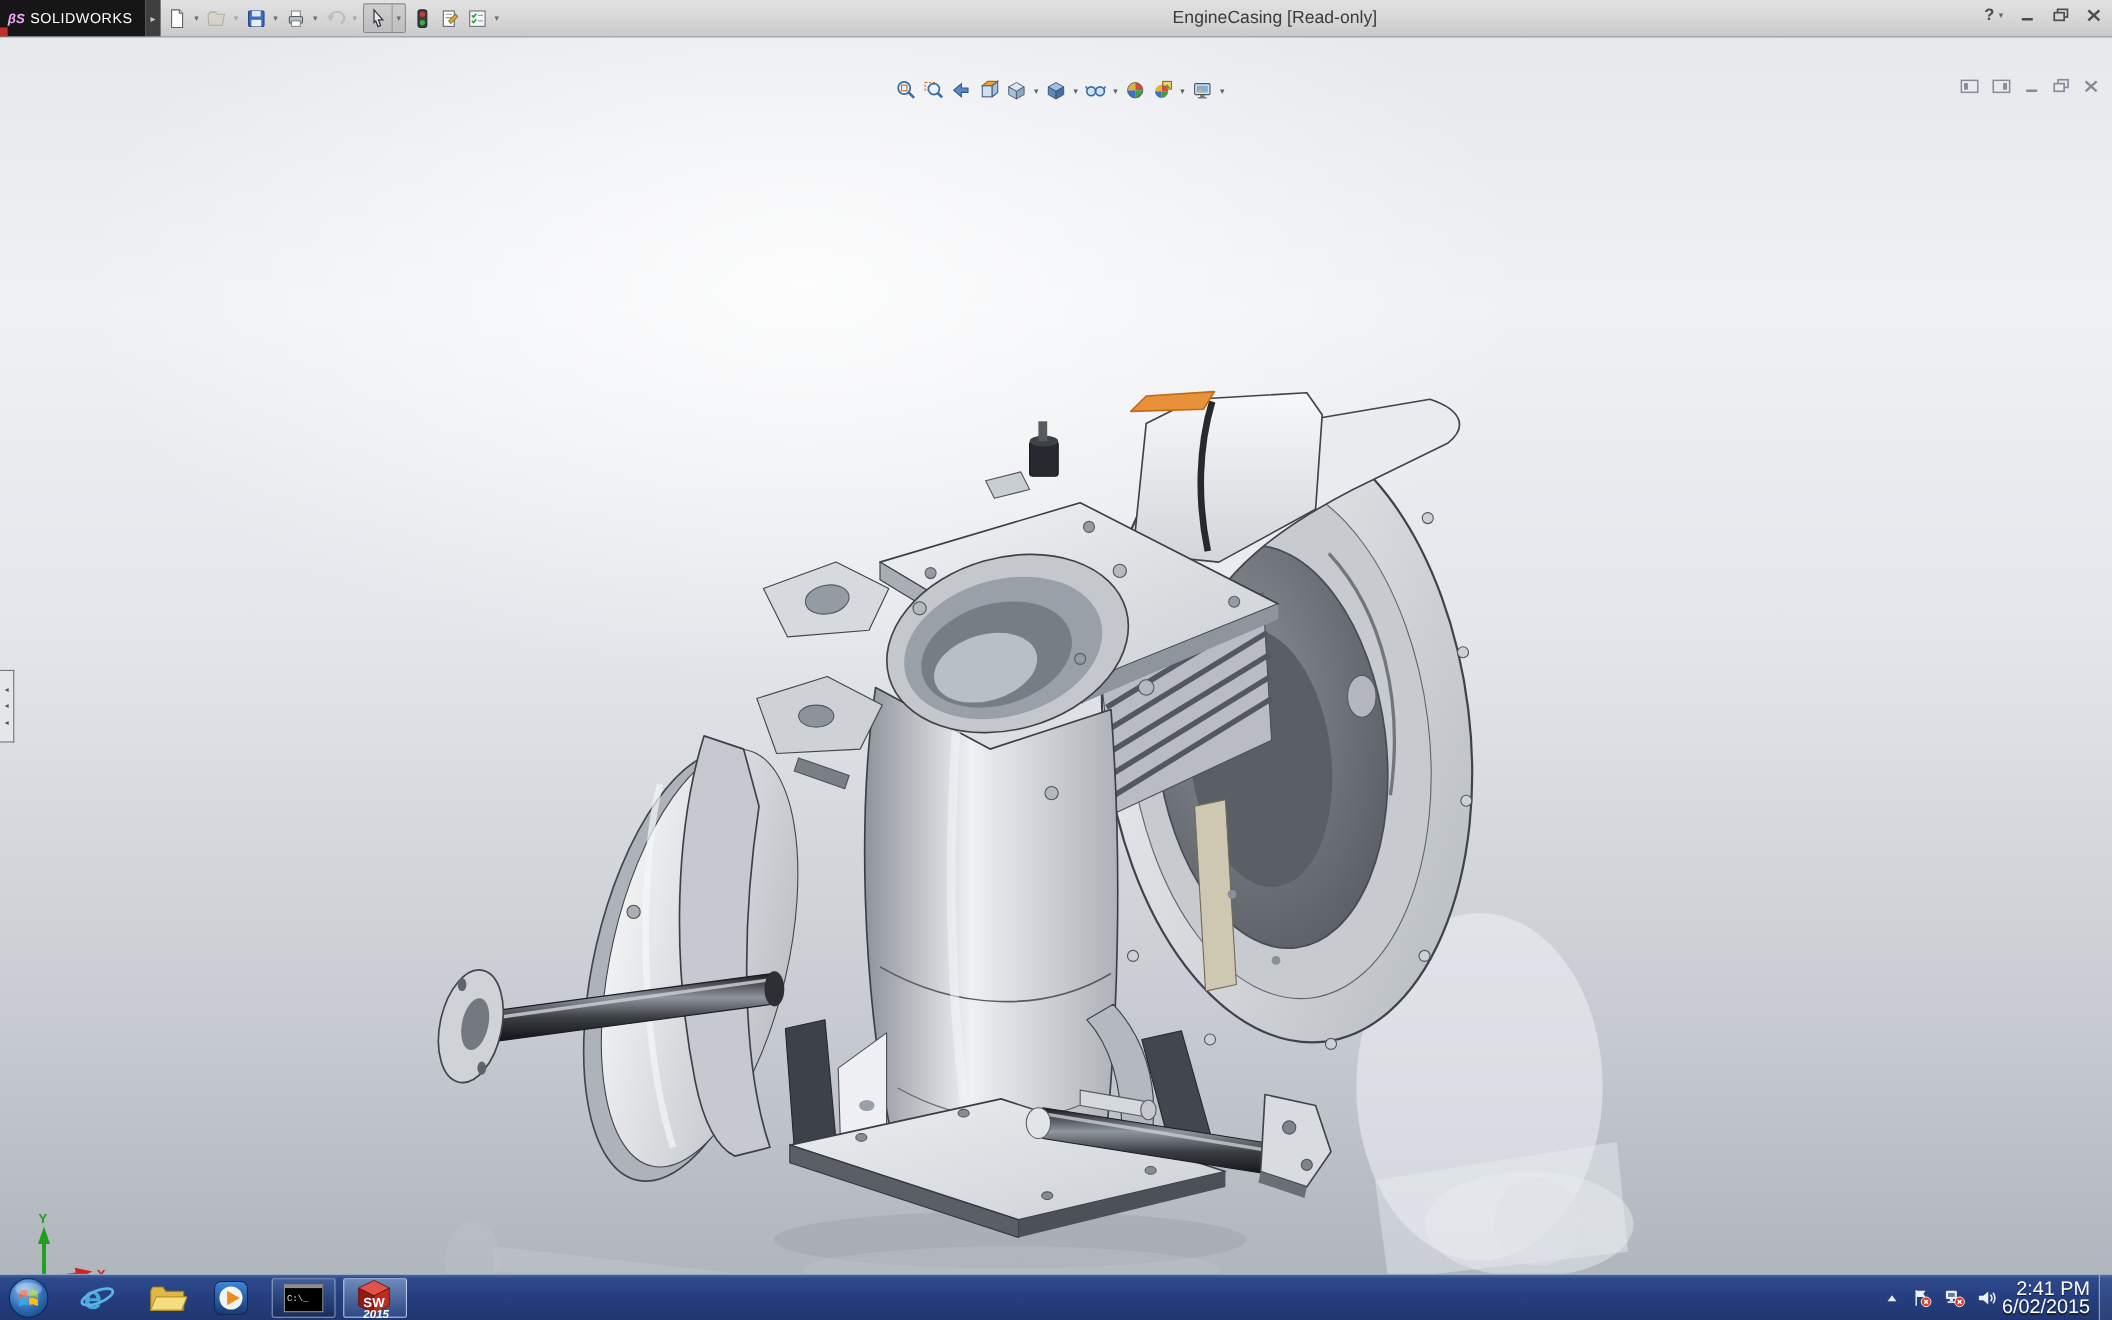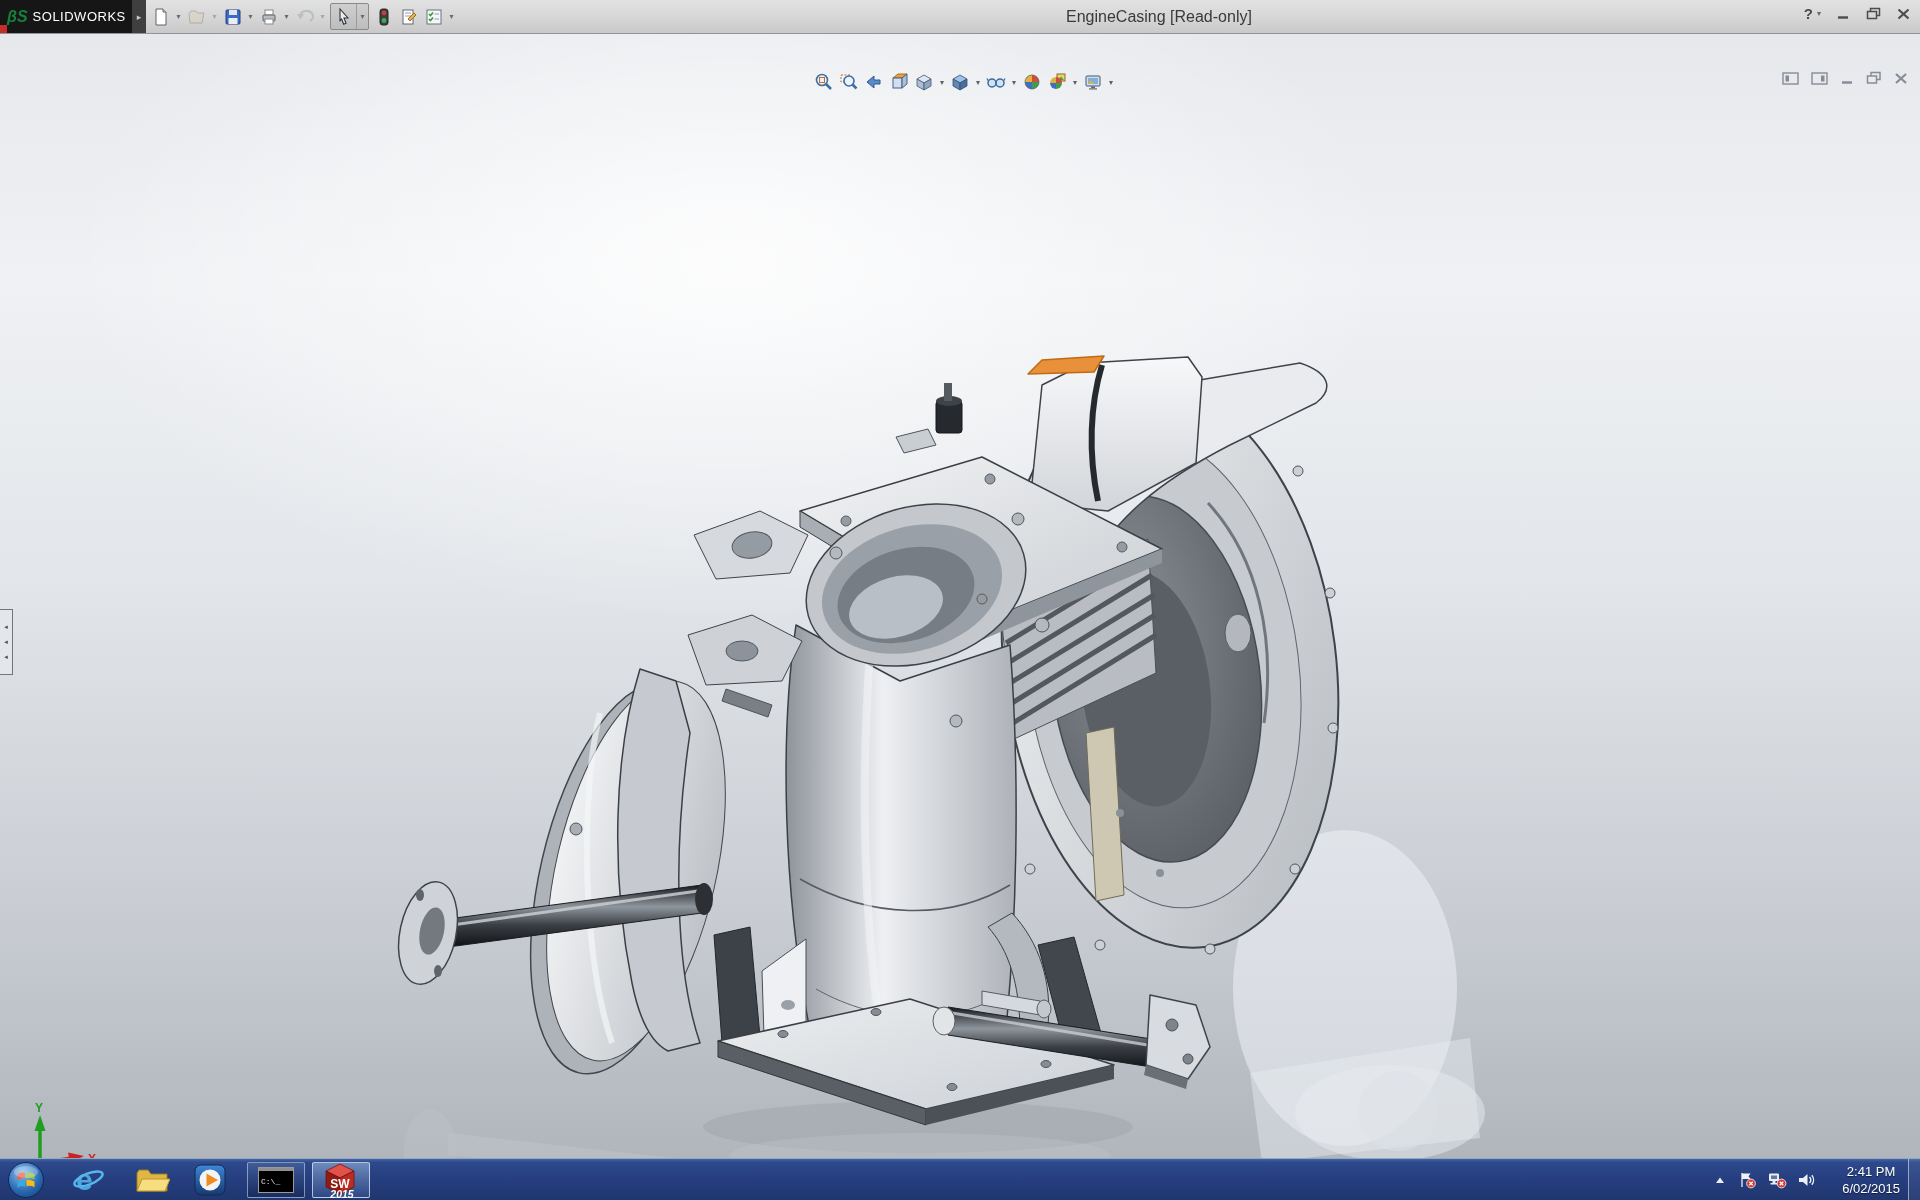--- a/index.html
+++ b/index.html
@@ -5,21 +5,21 @@
   html,body{margin:0;padding:0;}
   body{width:1920px;height:1200px;position:relative;overflow:hidden;
        font-family:"Liberation Sans",sans-serif;background:#d7d7d7;}
 
   
   #titlebar{position:absolute;left:0;top:0;width:1920px;height:33px;z-index:30;
     background:linear-gradient(180deg,#e2e2e2 0%,#d6d6d6 55%,#c9c9c9 100%);
     border-bottom:1px solid #8f949a;}
   #logo-block{position:absolute;left:0;top:0;width:132px;height:33px;background:#161616;
     display:flex;align-items:center;padding-left:7px;box-sizing:border-box;gap:5px;}
-  .logo-glyph{color:#15803d;font-size:16px;font-weight:bold;font-style:italic;}
+  .logo-glyph{color:#f0abfc;font-size:12px;font-weight:bold;font-style:italic;}
   .brand{color:#ffffff;font-size:13px;font-weight:normal;letter-spacing:.5px;}
   #logo-tab{position:absolute;left:132px;top:0;width:14px;height:33px;background:#3f3f3f;
     color:#c9c9c9;font-size:9px;display:flex;align-items:center;justify-content:center;}
   #doc-icon-red{position:absolute;left:0;top:25px;width:7px;height:8px;background:#c03028;}
   #main-toolbar{position:absolute;left:148px;top:3px;height:27px;display:flex;align-items:center;z-index:31;}
   .tb-btn{width:25px;height:25px;display:flex;align-items:center;justify-content:center;}
   .dd{width:11px;text-align:center;font-size:8px;color:#6b6b6b;}
   .dd.dis{color:#a7a7a7;}
   .grayed{opacity:.5;}
   .tb-sel-wrap{display:flex;align-items:stretch;border:1px solid #8a8a8a;border-radius:2px;
@@ -62,21 +62,21 @@
   .task-icon{position:absolute;top:3px;width:36px;height:36px;}
   .task-btn{position:absolute;top:3px;width:58px;height:36px;border:1px solid rgba(210,225,245,.55);
     border-radius:2px;box-sizing:border-box;display:flex;align-items:center;justify-content:center;}
   #cmd-button{left:247px;background:linear-gradient(180deg,rgba(120,150,200,.25),rgba(10,25,60,.35));}
   #sw-button{left:312px;background:linear-gradient(180deg,rgba(190,215,245,.45),rgba(70,105,170,.35));
     border-color:rgba(230,240,255,.7);}
   .console{width:36px;height:26px;background:#000;border:1px solid #9a9a9a;box-sizing:border-box;}
   .console .cbar{height:3px;background:#8f8f8f;}
   .console .ctext{color:#e6e6e6;font-family:Liberation Mono, monospace;font-size:8px;padding:6px 2px;}
   #tray{position:absolute;right:104px;top:11px;display:flex;align-items:center;gap:10px;z-index:31;}
-  #clock{position:absolute;right:20px;top:4px;text-align:center;color:#fff;font-size:13px;
+  #clock{position:absolute;right:20px;top:4px;text-align:right;color:#fff;font-size:18px;
     line-height:17px;text-shadow:0 1px 1px rgba(0,0,0,.55);z-index:31;}
   #show-desktop{position:absolute;right:0;top:0;width:11px;height:42px;
     border-left:1px solid rgba(255,255,255,.5);background:rgba(255,255,255,.06);z-index:31;}
 </style>
 </head>
 <body>
 
 <div id="viewport">
 
   <svg id="model-svg" viewBox="0 0 1920 1200">

